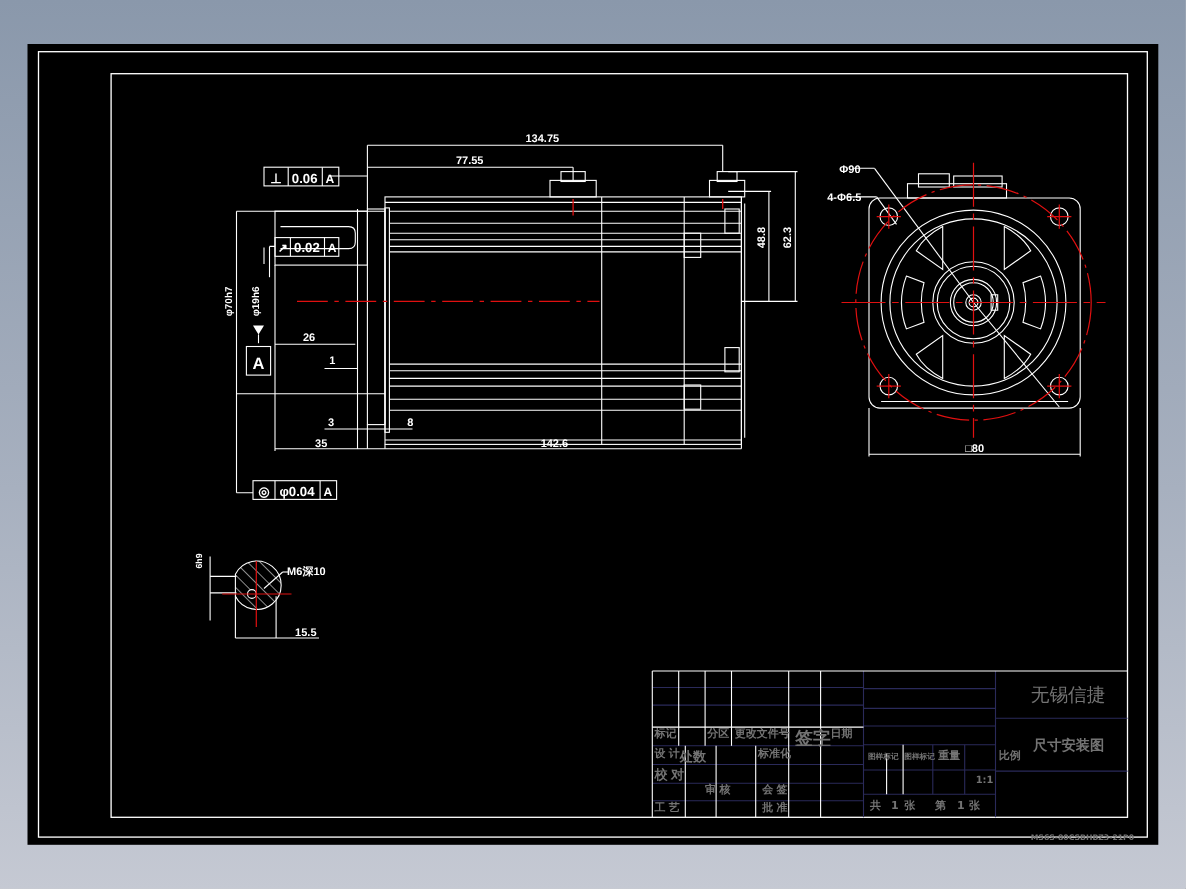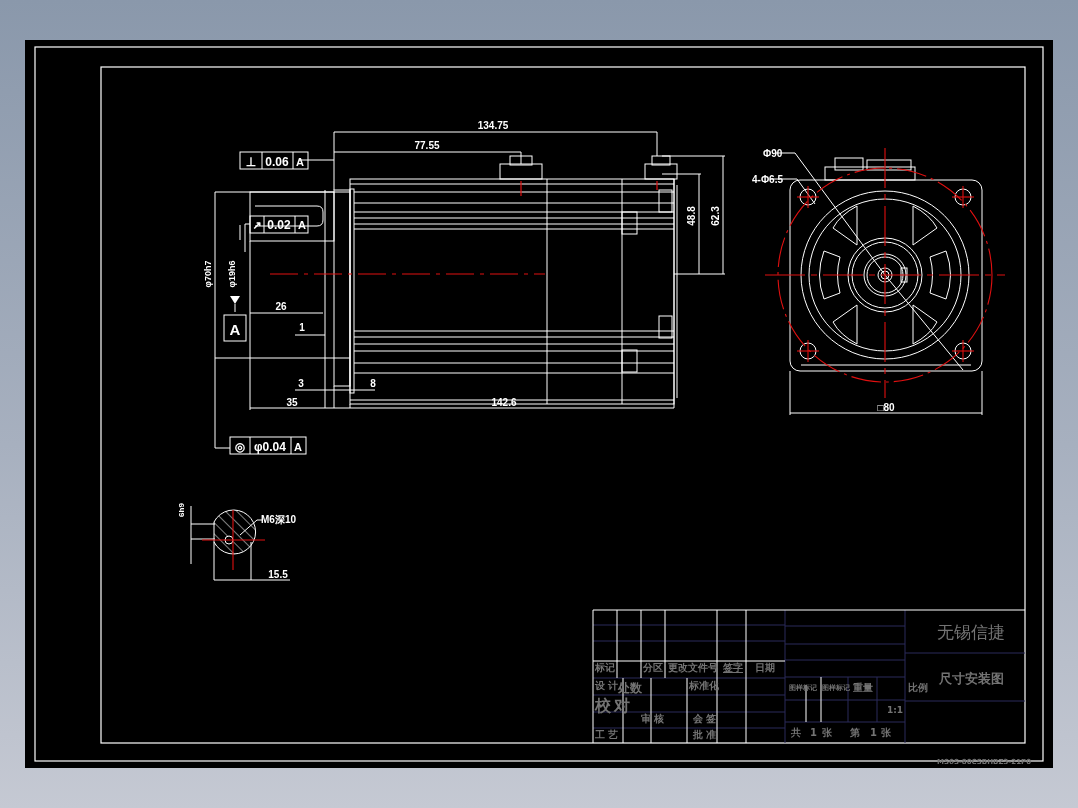--- a/index.html
+++ b/index.html
@@ -281,25 +281,25 @@
       <line x1="781" y1="645" x2="781" y2="682"></line>
     </g>
   </g>
 </svg>
 
 <div>
   <div class="tb" style="left:570px;top:623px;font-size:10px;">标记</div>
   <div class="tb" style="left:593px;top:642px;font-size:12px;">处数</div>
   <div class="tb" style="left:618px;top:623px;font-size:10px;">分区</div>
   <div class="tb" style="left:643px;top:623px;font-size:10px;">更改文件号</div>
-  <div class="tb" style="left:698px;top:623px;font-size:10px;text-decoration:underline;">签字</div>
+  <div class="tb" style="left:698px;top:623px;font-size:16px;text-decoration:underline;">签字</div>
   <div class="tb" style="left:730px;top:623px;font-size:10px;">日期</div>
 
   <div class="tb" style="left:570px;top:641px;font-size:10px;letter-spacing:3px;">设计</div>
-  <div class="tb" style="left:570px;top:658px;font-size:16px;letter-spacing:3px;">校对</div>
+  <div class="tb" style="left:570px;top:658px;font-size:12px;letter-spacing:3px;">校对</div>
   <div class="tb" style="left:604px;top:674px;font-size:10px;letter-spacing:3px;padding-left:12px;">审核</div>
   <div class="tb" style="left:570px;top:690px;font-size:10px;letter-spacing:3px;">工艺</div>
 
   <div class="tb" style="left:664px;top:641px;font-size:10px;">标准化</div>
   <div class="tb" style="left:668px;top:674px;font-size:10px;letter-spacing:3px;">会签</div>
   <div class="tb" style="left:668px;top:690px;font-size:10px;letter-spacing:3px;">批准</div>
 
   <div class="tb" style="left:764px;top:645px;font-size:7px;">图样标记</div>
   <div class="tb" style="left:797px;top:645px;font-size:7px;">图样标记</div>
   <div class="tb" style="left:828px;top:643px;font-size:10px;">重量</div>

